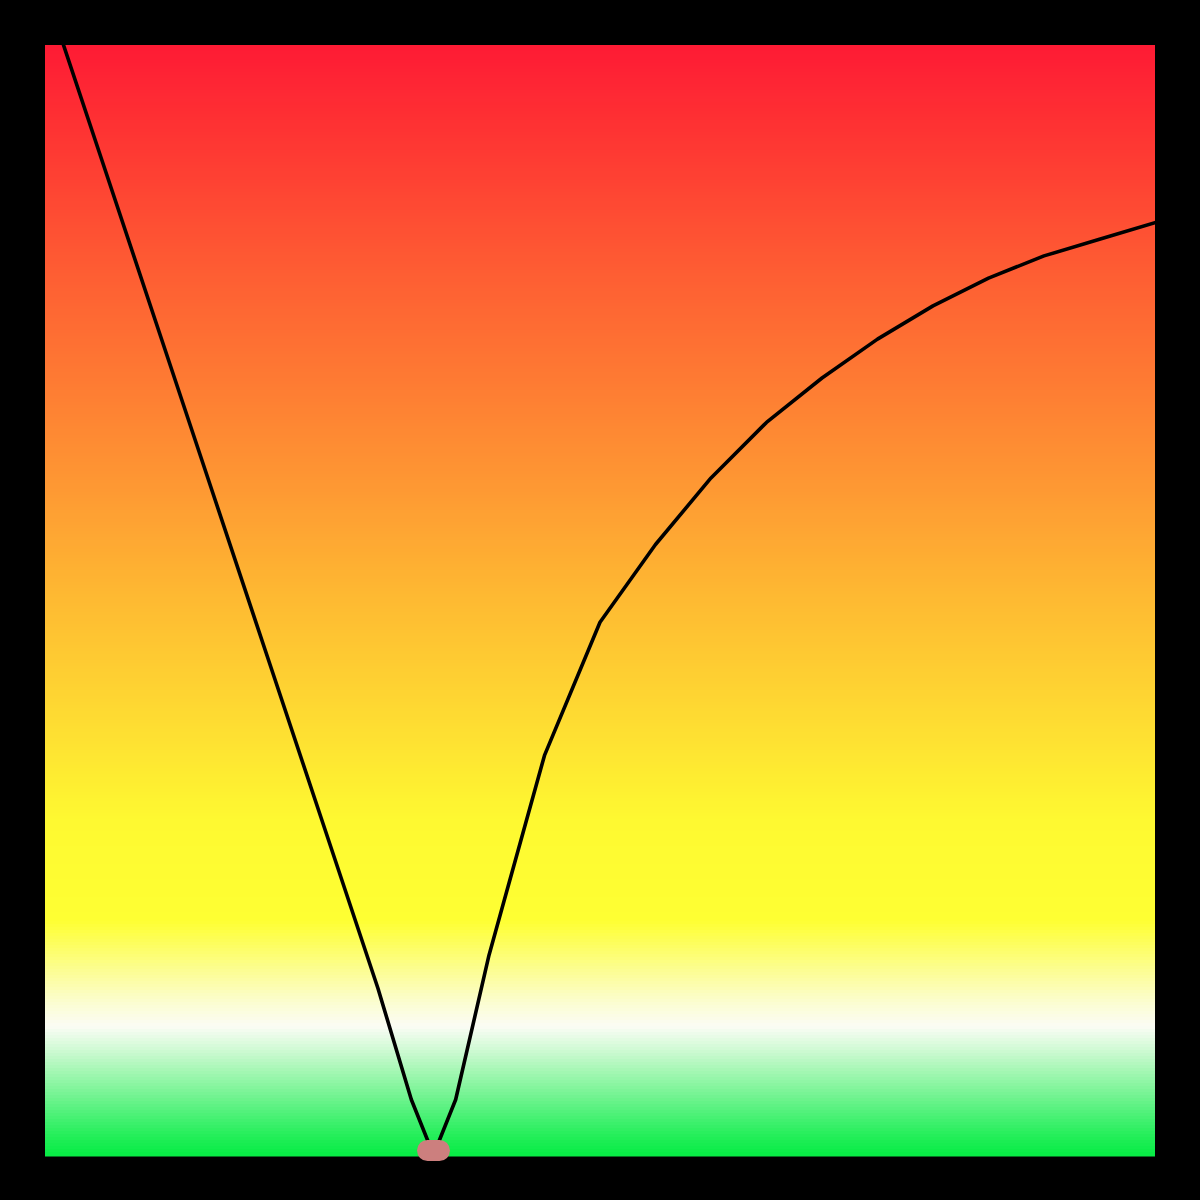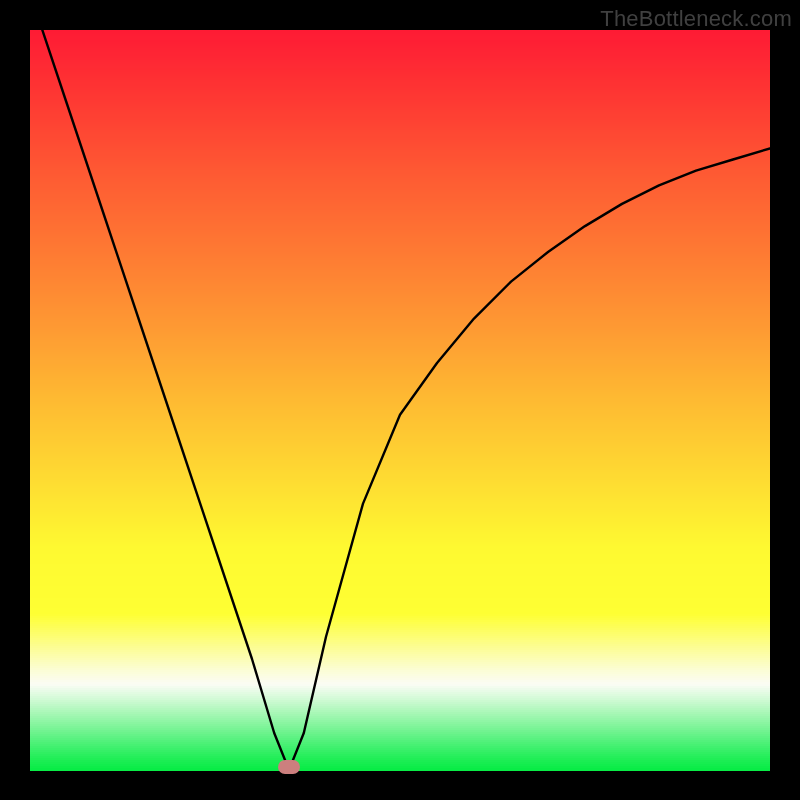--- a/index.html
+++ b/index.html
@@ -50,21 +50,20 @@
     width: 22px;
     height: 14px;
     background: #cc7f7e;
     border-radius: 7px / 7px;
   }
 </style>
 </head>
 <body>
 
 <div class="frame">
-  <div class="watermark">TheBottleneck.com</div>
   <div class="plot-area">
     <div class="plot-bg" id="plot-bg">
         <div class="stripe" style="top: 0px; height: 2.7px; background: rgb(254, 27, 52);"></div>
         <div class="stripe" style="top: 2px; height: 2.7px; background: rgb(254, 28, 52);"></div>
         <div class="stripe" style="top: 4px; height: 2.7px; background: rgb(254, 29, 52);"></div>
         <div class="stripe" style="top: 6px; height: 2.7px; background: rgb(254, 30, 52);"></div>
         <div class="stripe" style="top: 8px; height: 2.7px; background: rgb(254, 30, 52);"></div>
         <div class="stripe" style="top: 10px; height: 2.7px; background: rgb(254, 31, 52);"></div>
         <div class="stripe" style="top: 12px; height: 2.7px; background: rgb(254, 32, 52);"></div>
         <div class="stripe" style="top: 14px; height: 2.7px; background: rgb(254, 33, 52);"></div>

